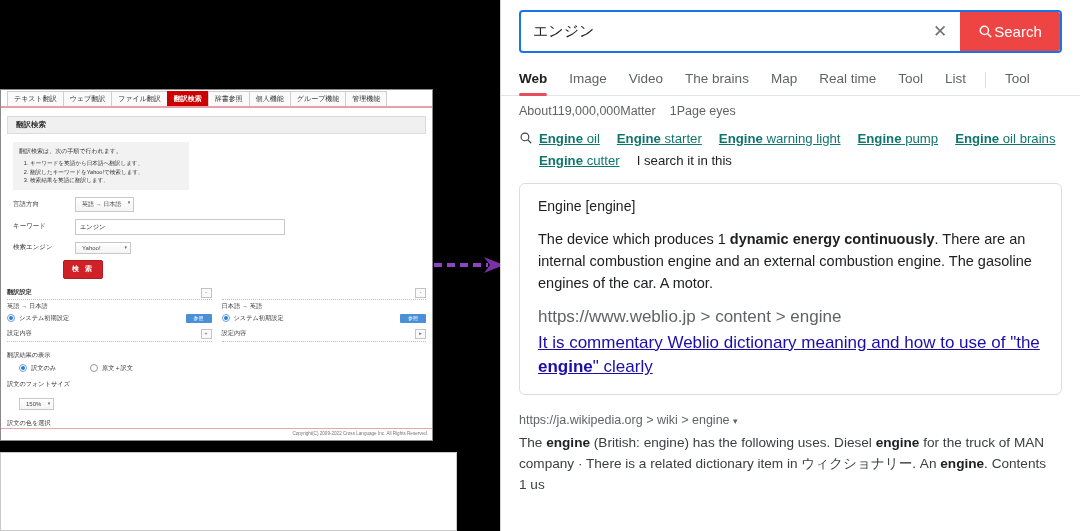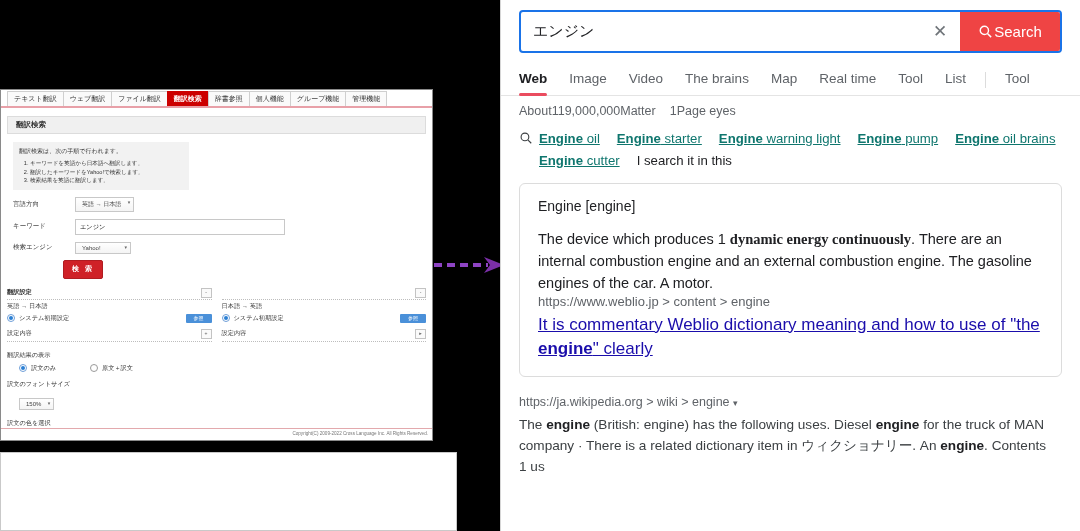--- a/index.html
+++ b/index.html
@@ -191,22 +191,22 @@
   .sp-reltail{font-size:13.2px;color:#202124;white-space:nowrap;}
 
   .sp-card{
     margin:11px 18px 0 18px;border:1px solid #dcdcdc;border-radius:6px;
     padding:14px 18px 14px 18px;
   }
   .sp-card-title{font-size:14px;color:#202124;}
   .sp-card-body{
     margin-top:14px;font-size:14.5px;color:#202124;line-height:1.52;
   }
-  .sp-card-body b{font-weight:bold;font-family:Liberation Serif, serif;}
-  .sp-card-url{font-size:13px;color:#5f6368;}
+  .sp-card-body b{font-weight:bold;}
+  .sp-card-url{margin-top:13px;font-size:17px;color:#5f6368;}
   .sp-card-link{
     margin-top:4px;font-size:17px;color:#1a0dab;text-decoration:underline;
     line-height:1.45;
   }
   .sp-card-link b{font-weight:bold;}
 
   .sp-result{margin:18px 30px 0 18px;}
   .sp-res-url{font-size:12.5px;color:#5f6368;}
   .sp-res-url .caret{font-size:9px;color:#5f6368;}
   .sp-res-title{

